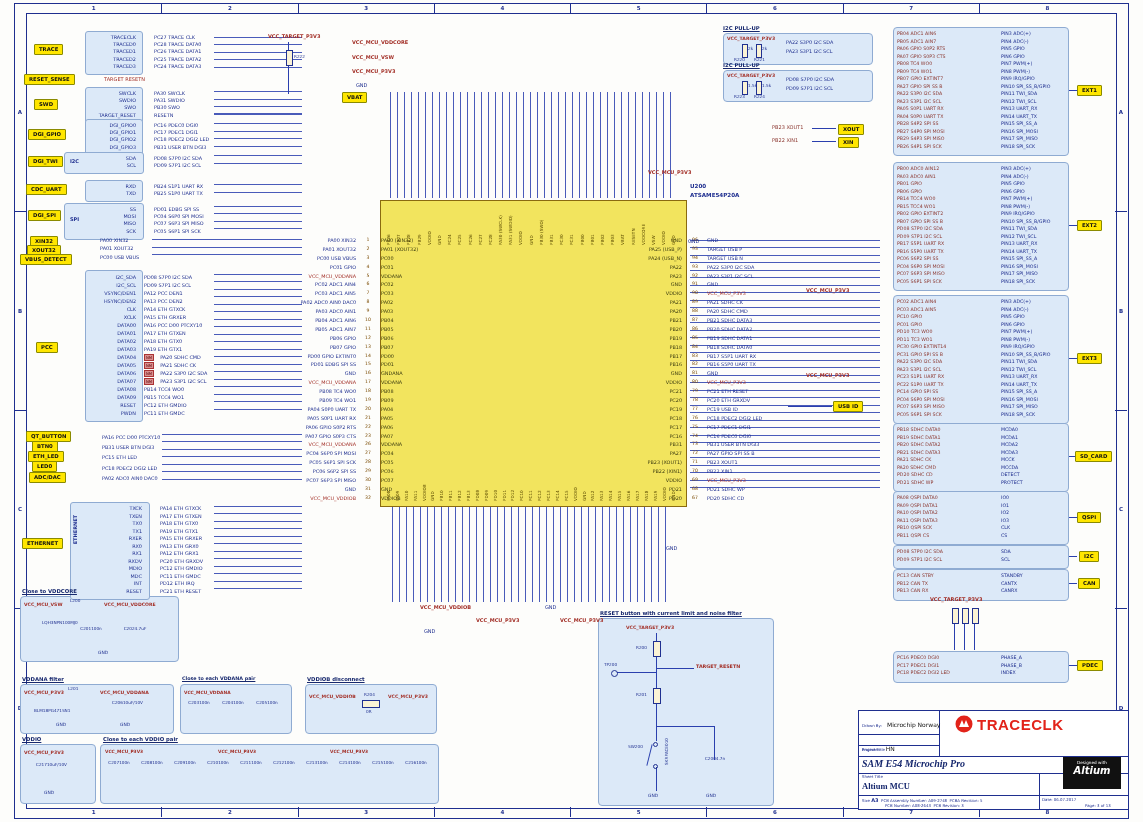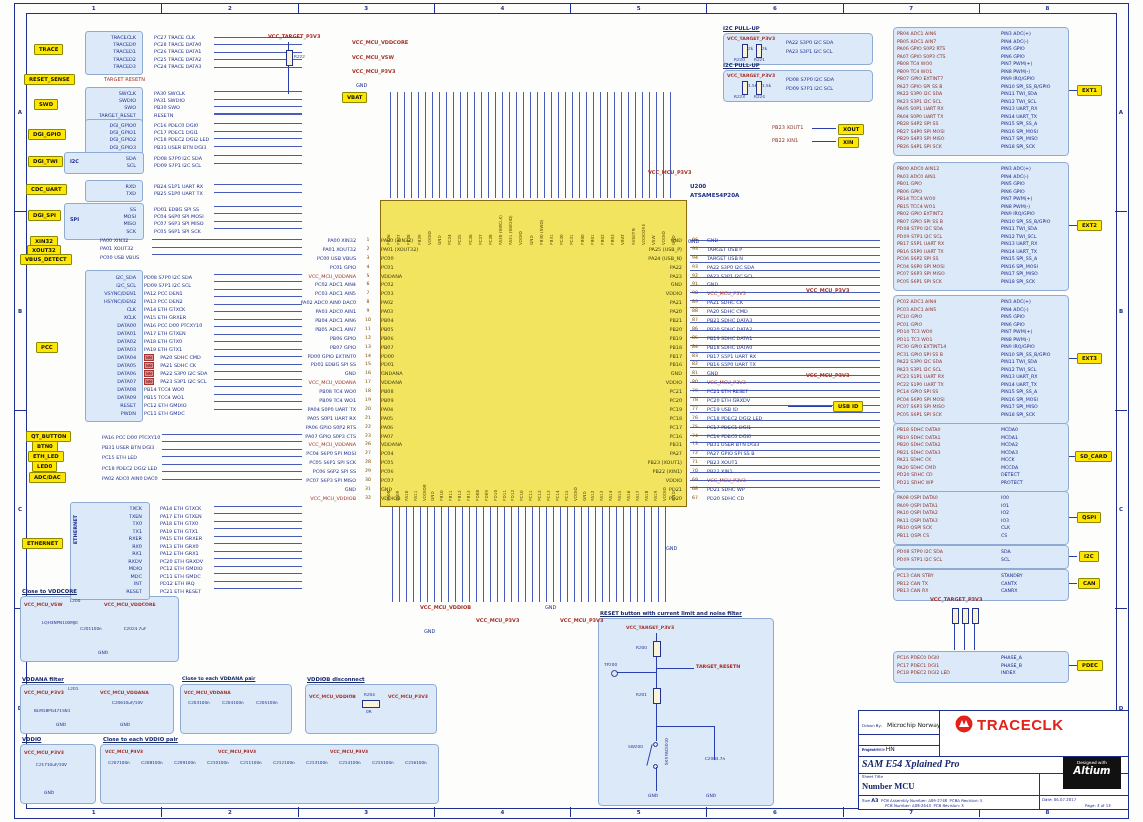--- a/index.html
+++ b/index.html
@@ -1180,23 +1180,23 @@
     <div class="tline" style="left:0;top:23px;width:80px;height:1px;"></div>
     <div class="tline" style="left:0;top:34px;width:80px;height:1px;"></div>
     <div class="tline" style="left:0;top:45px;width:269px;height:1px;"></div>
     <div class="tline" style="left:0;top:62px;width:269px;height:1px;"></div>
     <div class="tline" style="left:0;top:84px;width:269px;height:1px;"></div>
     <div class="tline" style="left:80px;top:0;width:1px;height:45px;"></div>
     <div class="tline" style="left:180px;top:62px;width:1px;height:36px;"></div>
     <div class="abs" style="left:3px;top:1px;"><span class="lab">Drawn By:</span> <span class="val">Microchip Norway</span></div>
     <div class="abs" style="left:3px;top:25px;"><span class="lab">Engineer:</span> <span class="val">HN</span></div>
     <div class="abs lab" style="left:3px;top:36px;">Project Title</div>
-    <div class="abs" style="left:3px;top:47px;font-size:10px;font-weight:bold;font-style:italic;color:#17286e;font-family:'Liberation Serif',serif;">SAM E54 Xplained Pro</div>
+    <div class="abs" style="left:3px;top:47px;font-size:10px;font-weight:bold;font-style:italic;color:#17286e;font-family:'Liberation Serif',serif;">SAM E54 Microchip Pro</div>
     <div class="abs lab" style="left:3px;top:63px;">Sheet Title</div>
-    <div class="abs" style="left:3px;top:70px;font-size:8.5px;font-weight:bold;color:#17286e;font-family:'Liberation Serif',serif;">Number MCU</div>
+    <div class="abs" style="left:3px;top:70px;font-size:8.5px;font-weight:bold;color:#17286e;font-family:'Liberation Serif',serif;">Altium MCU</div>
     <div class="abs lab" style="left:3px;top:86px;"><span>Size</span> <b style="font-size:5px;">A3</b>&nbsp;&nbsp;<span>PCB Assembly Number: A09-2748</span>&nbsp;&nbsp;<span>PCBA Revision: 5</span></div>
     <div class="abs lab" style="left:26px;top:92px;"><span>PCB Number: A08-2643</span>&nbsp;&nbsp;<span>PCB Revision: 3</span></div>
     <div class="abs lab" style="left:183px;top:86px;">Date: 06.07.2017</div>
     <div class="abs lab" style="left:226px;top:92px;">Page: 3 of 13</div>
 
     <div class="abs" style="left:96px;top:4px;display:flex;align-items:center;gap:4px;">
       <svg width="18" height="18" viewBox="0 0 18 18">
           <circle cx="9" cy="9" r="8.5" fill="#e2231a"></circle>
           <path d="M4 12 L7 5 L9 10 L11 5 L14 12 Z" fill="#ffffff"></path>
         </svg>

